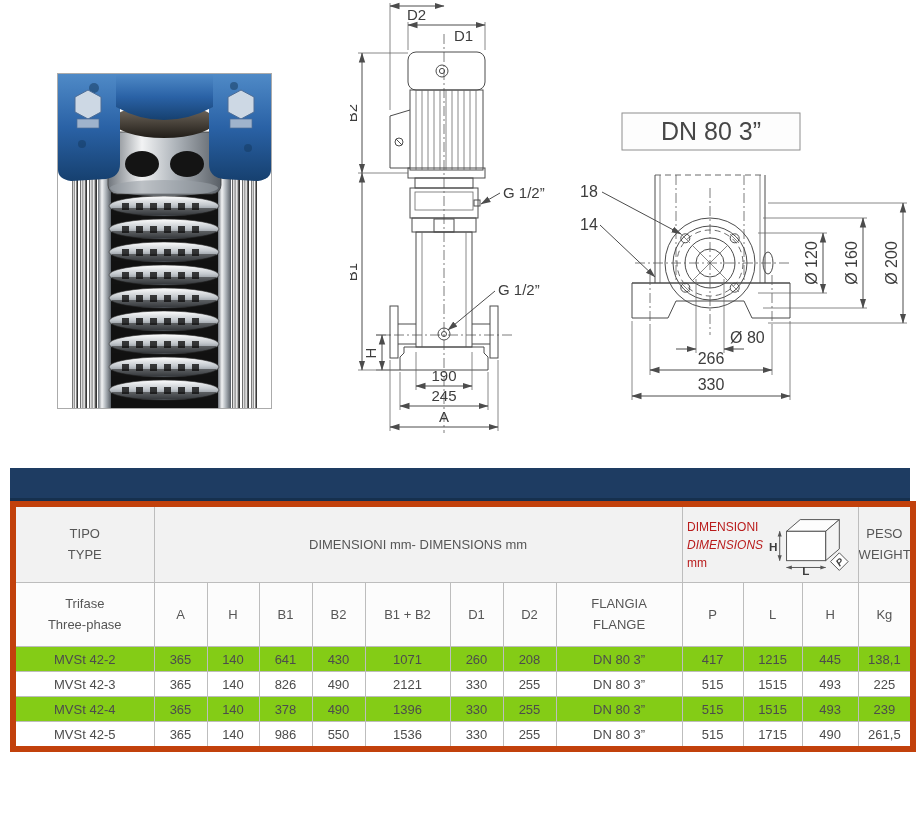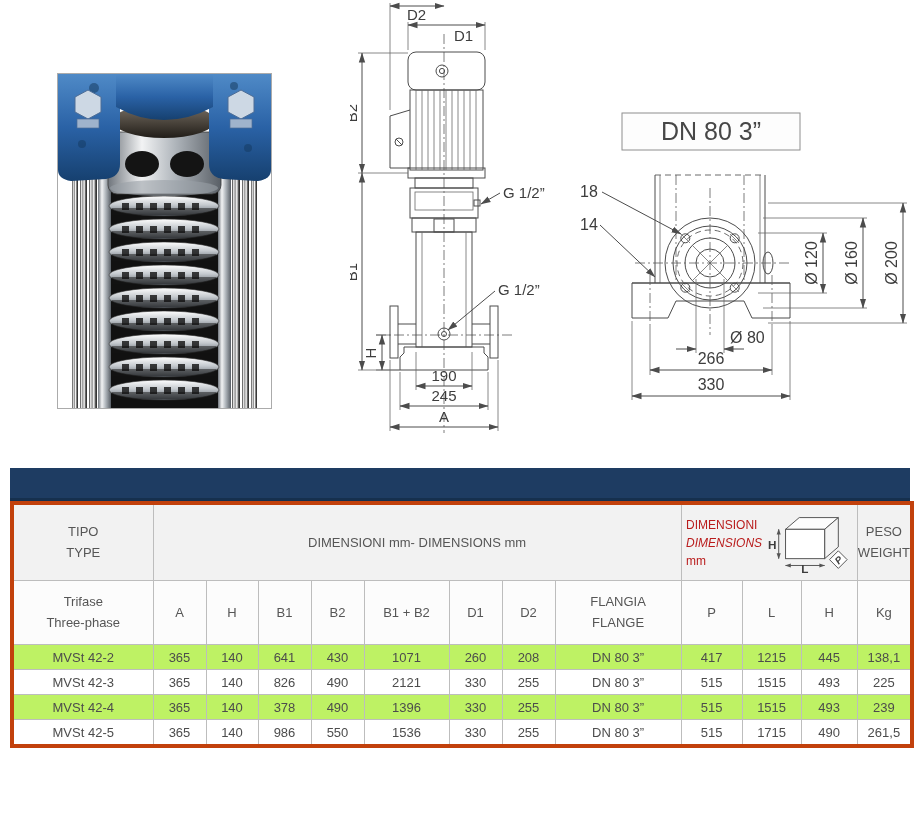--- a/index.html
+++ b/index.html
@@ -18,27 +18,27 @@
   .dntxt{font-size:25px;fill:#474747;}
   .ln{stroke:#4c4c4c;stroke-width:1;fill:none;}
   .lnthin{stroke:#6a6a6a;stroke-width:0.8;fill:none;}
   .cl{stroke:#5a5a5a;stroke-width:0.8;fill:none;stroke-dasharray:10 3 2 3;}
   .dash{stroke:#5a5a5a;stroke-width:0.9;fill:none;stroke-dasharray:6 4;}
 
   
   #table-wrap{position:absolute;left:10px;top:468px;width:900px;}
   .navy-bar{height:30px;background:#1e3c62;border-bottom:3px solid #16304e;}
   table.data{width:100%;border-collapse:collapse;table-layout:fixed;
-             border:4px solid #c2410c;}
+             border:6px solid #c2410c;}
   table.data td{border:1px solid #bdbdbd;text-align:center;vertical-align:middle;
                 color:#565656;font-size:13px;padding:0;overflow:hidden;}
   tr.h1 td{background:#f2f2f2;height:75px;}
   tr.h2 td{background:#fcfcfc;height:63px;}
   tr.data-row td{height:24px;color:#4c4c4c;}
-  tr.data-row.alt td{background:#bef264;}
+  tr.data-row.alt td{background:#84cc16;}
   .two-line{line-height:1.55;}
   .dims3-cell{display:flex;align-items:center;justify-content:center;gap:4px;}
   .dims3-text{text-align:left;font-size:12px;line-height:1.5;color:#b91c1c;}
   .dims3-text .it{font-style:italic;}
 </style>
 </head>
 <body>
 
 <div class="photo-frame">
   <svg width="213" height="334" viewBox="0 0 213 334">

